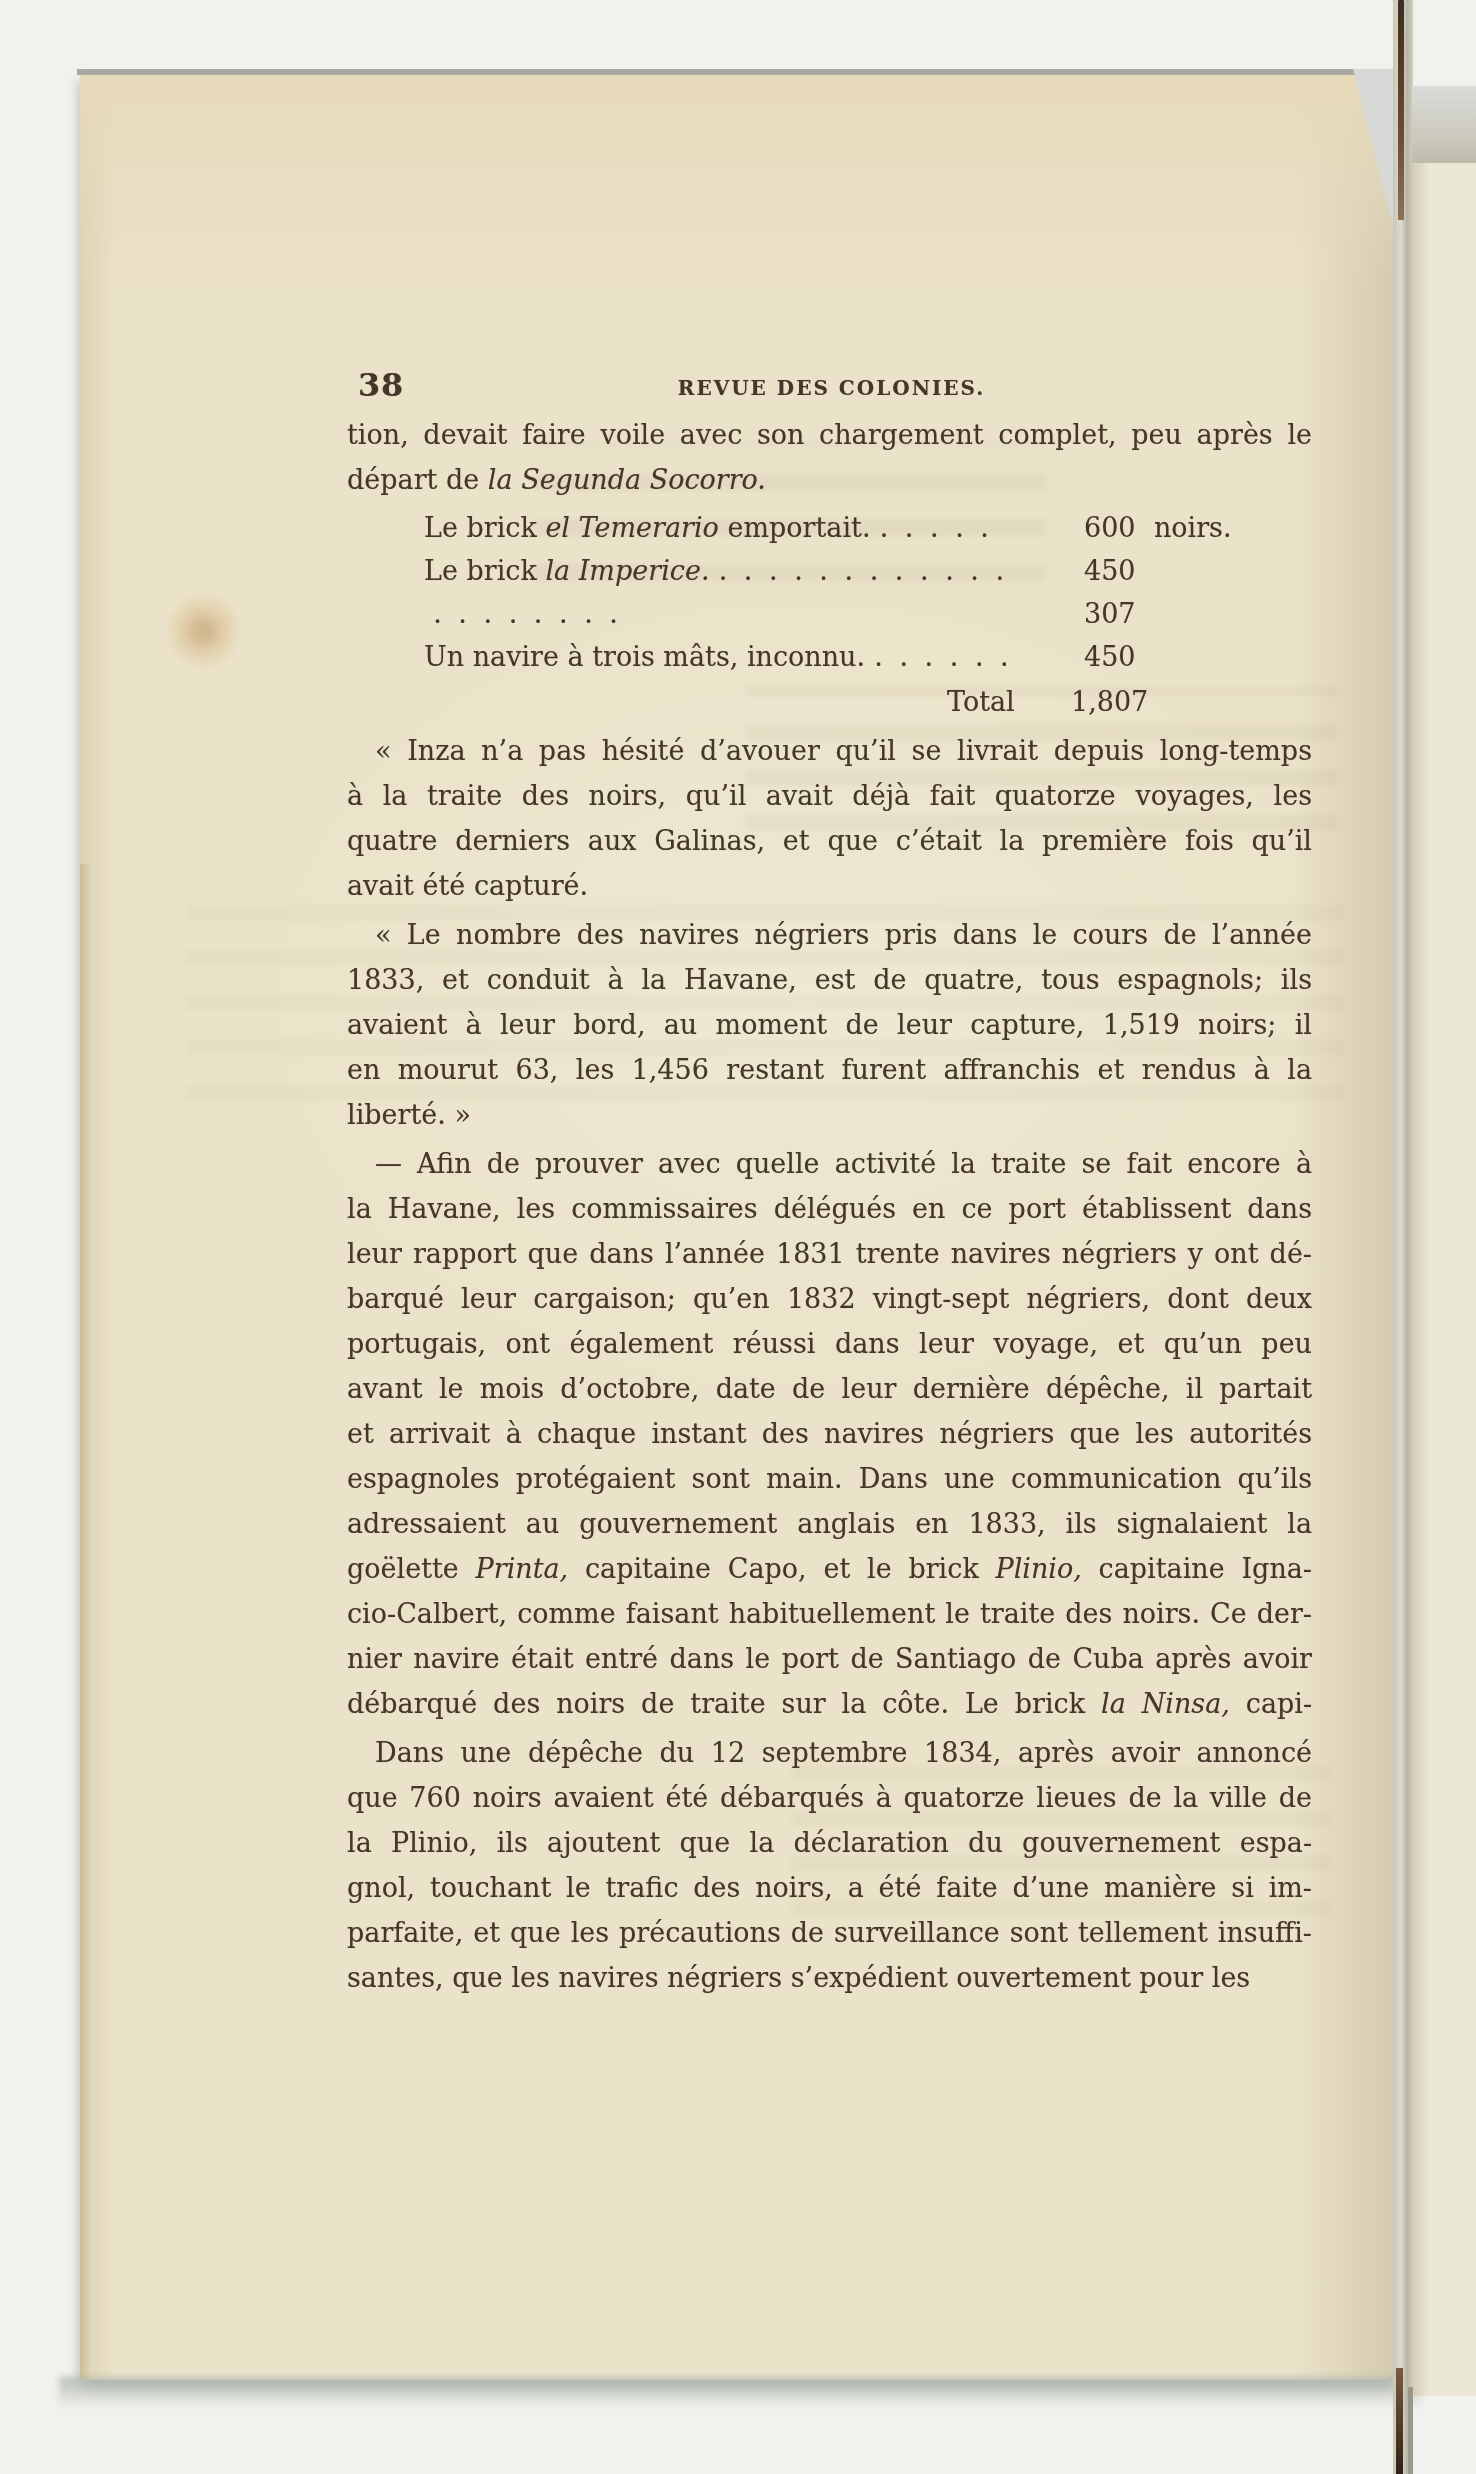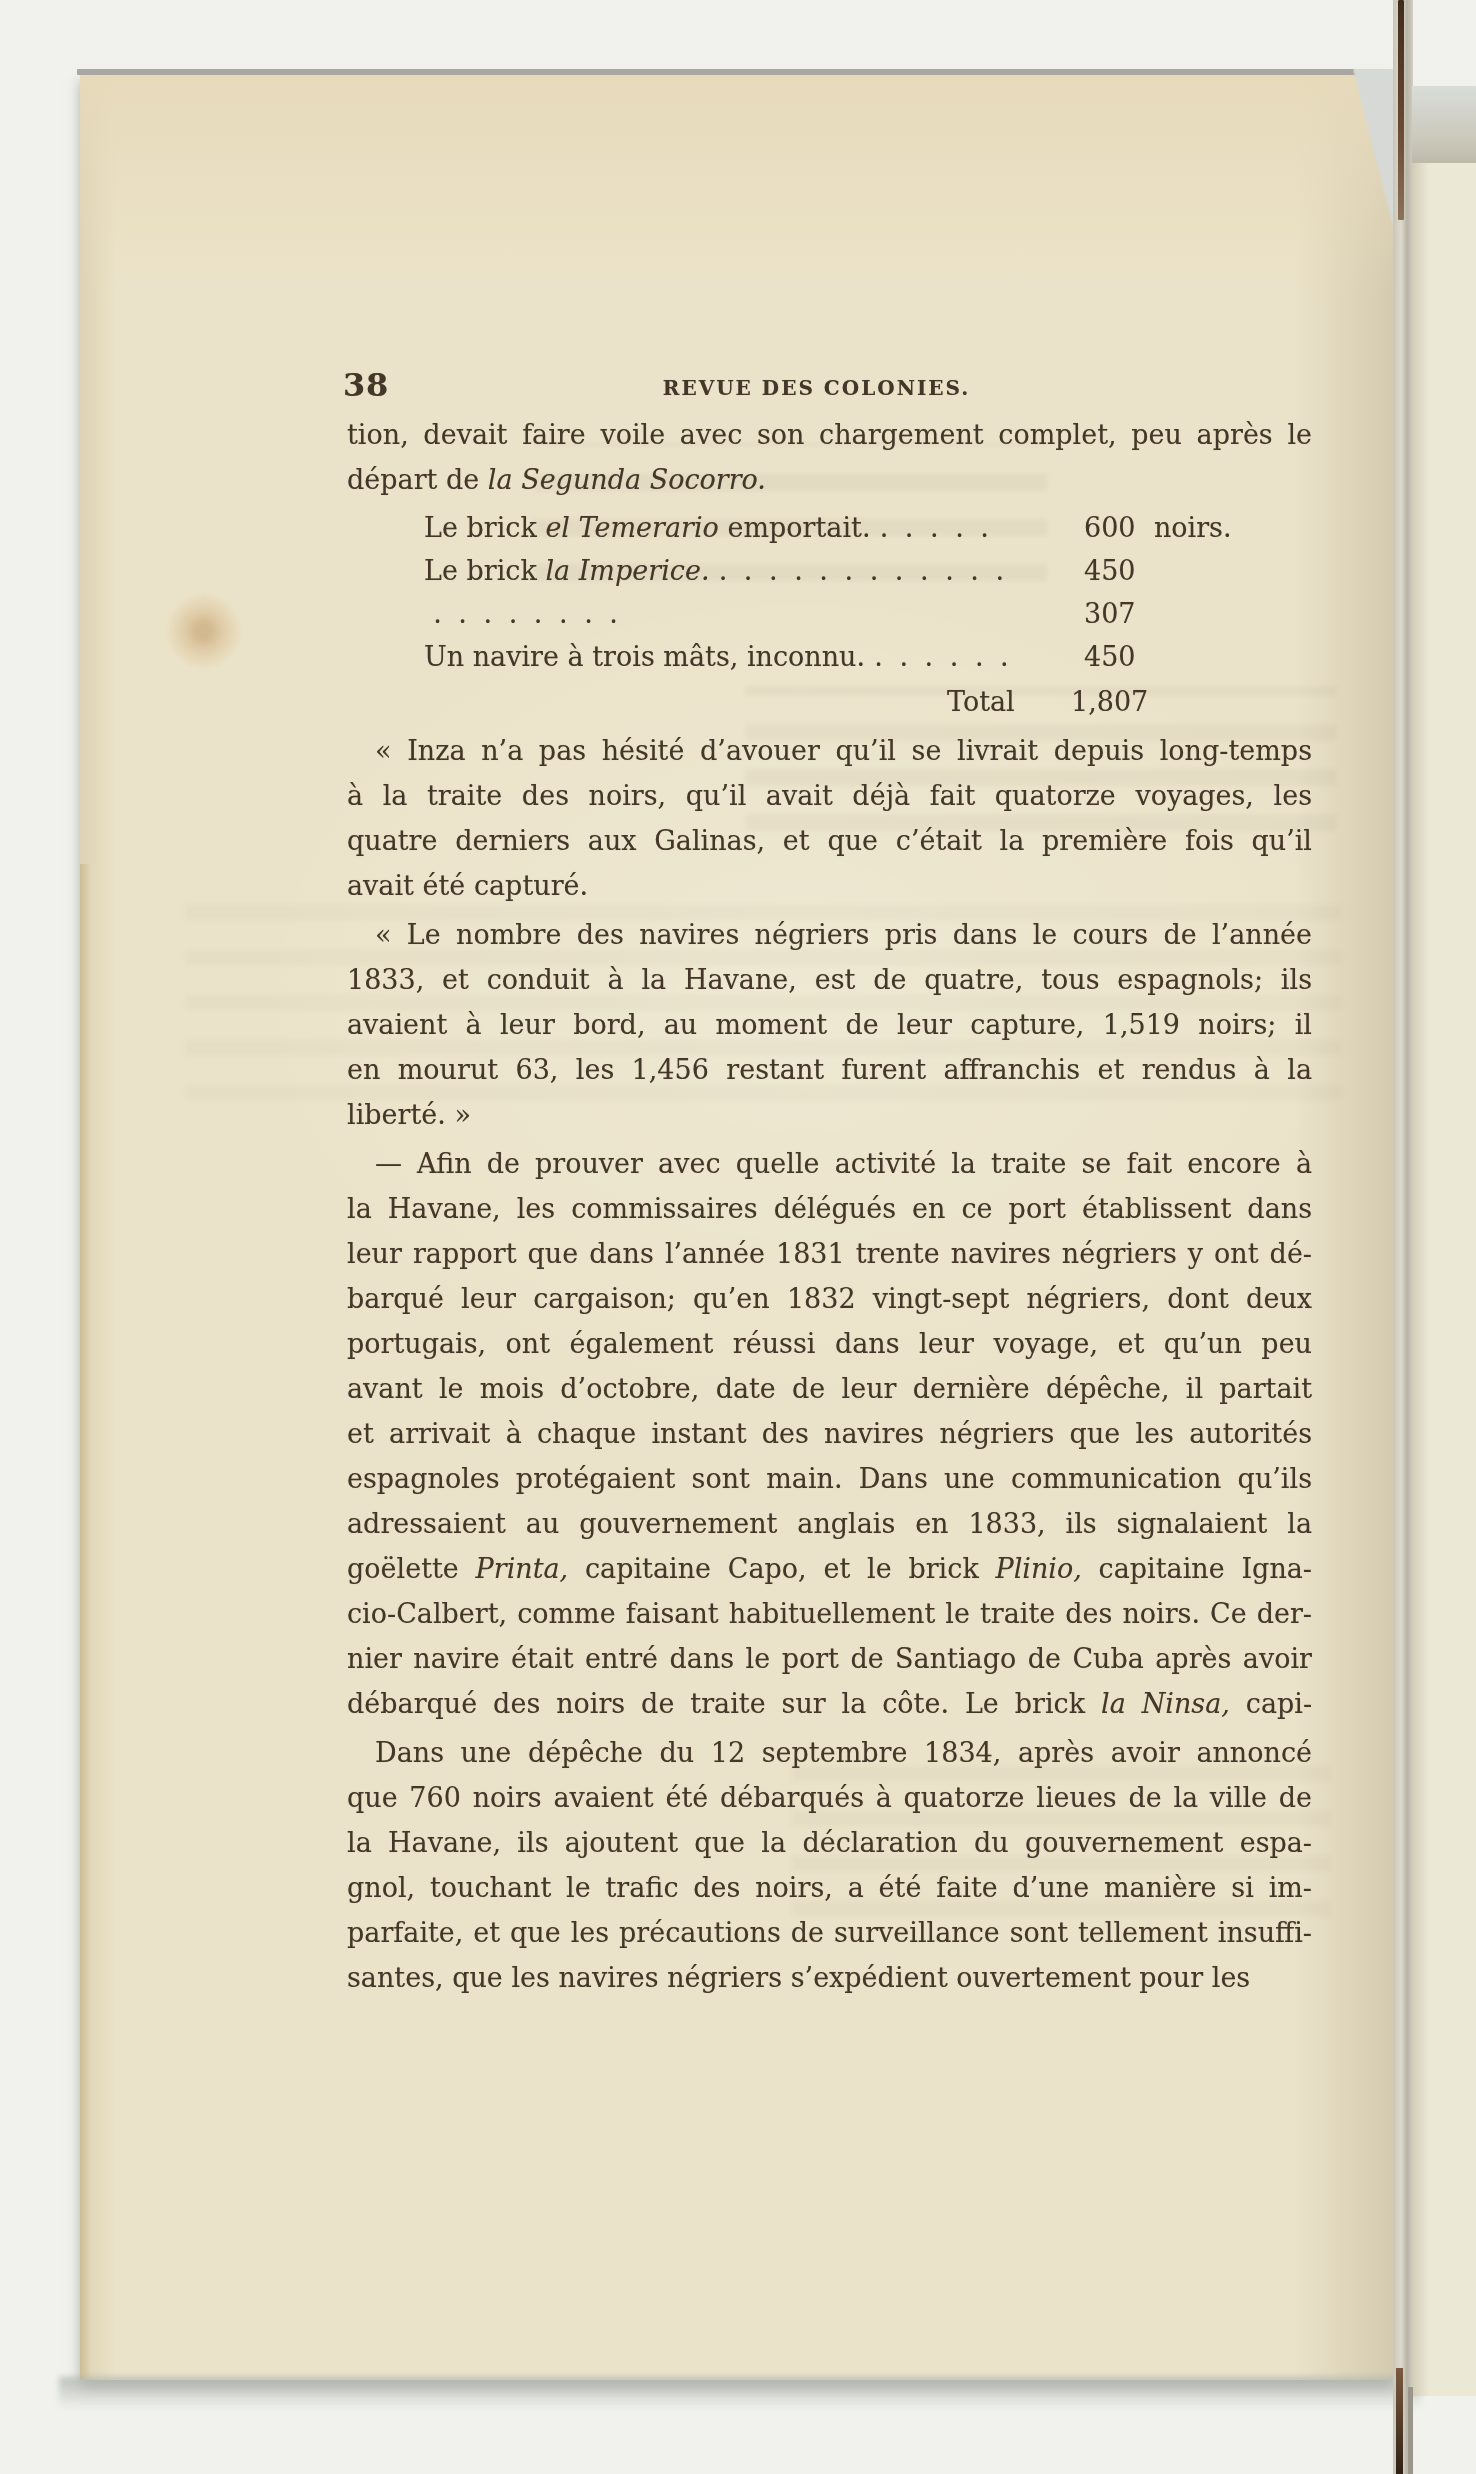--- a/index.html
+++ b/index.html
@@ -92,21 +92,21 @@
     filter:blur(2px);
   }
   .smudge.s1{left:454px;top:369px;width:513px;height:138px;opacity:.8;}
   .smudge.s2{left:665px;top:612px;width:592px;height:145px;opacity:.7;}
   .smudge.s3{left:105px;top:823px;width:1158px;height:204px;opacity:.45;}
   .smudge.s4{left:711px;top:1672px;width:540px;height:171px;opacity:.55;}
 
   
   .print{color:var(--ink);text-shadow:0 0 0.7px rgba(68,55,41,0.35);}
   .head-row{
-    position:absolute;left:263px;top:283px;width:973px;height:53px;
+    position:absolute;left:278px;top:283px;width:973px;height:53px;
   }
   .page-number{
     position:absolute;left:0;top:12px;
     font-size:32px;font-weight:700;letter-spacing:0.7px;line-height:1;
   }
   .running-title{
     position:absolute;left:0;right:26px;top:21px;text-align:center;
     font-size:20px;font-weight:700;letter-spacing:2px;line-height:1;
   }
 
@@ -206,21 +206,21 @@
           <div class="line j"><span>espagnoles protégaient sont main. Dans une communication qu’ils</span></div>
           <div class="line j"><span>adressaient au gouvernement anglais en 1833, ils signalaient la</span></div>
           <div class="line j"><span>goëlette </span><em>Printa,</em><span> capitaine Capo, et le brick </span><em>Plinio,</em><span> capitaine Igna-</span></div>
           <div class="line j"><span>cio-Calbert, comme faisant habituellement le traite des noirs. Ce der-</span></div>
           <div class="line j"><span>nier navire était entré dans le port de Santiago de Cuba après avoir</span></div>
           <div class="line j"><span>débarqué des noirs de traite sur la côte. Le brick </span><em>la Ninsa,</em><span> capi-</span></div>
         </div>
         <div class="para">
           <div class="line j ind"><span>Dans une dépêche du 12 septembre 1834, après avoir annoncé</span></div>
           <div class="line j"><span>que 760 noirs avaient été débarqués à quatorze lieues de la ville de</span></div>
-          <div class="line j"><span>la Havane, ils ajoutent que la déclaration du gouvernement espa-</span></div>
+          <div class="line j"><span>la Plinio, ils ajoutent que la déclaration du gouvernement espa-</span></div>
           <div class="line j"><span>gnol, touchant le trafic des noirs, a été faite d’une manière si im-</span></div>
           <div class="line j"><span>parfaite, et que les précautions de surveillance sont tellement insuffi-</span></div>
           <div class="line"><span>santes, que les navires négriers s’expédient ouvertement pour les</span></div>
         </div>
       </div>
   </div>
 
   <div class="bottom-shadow"></div>
   <div class="spine-strip"></div>
   <div class="spine-dark-top"></div>

